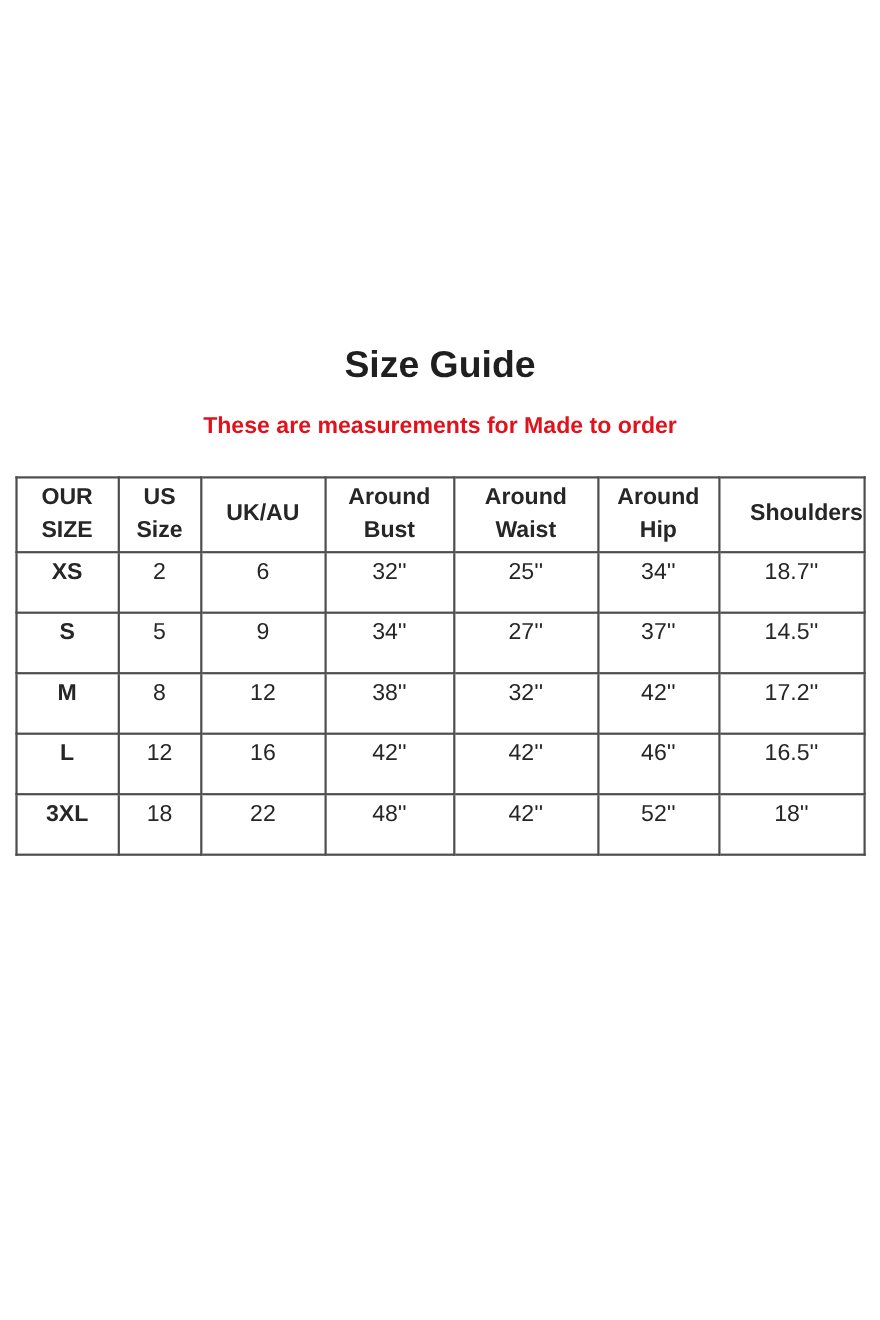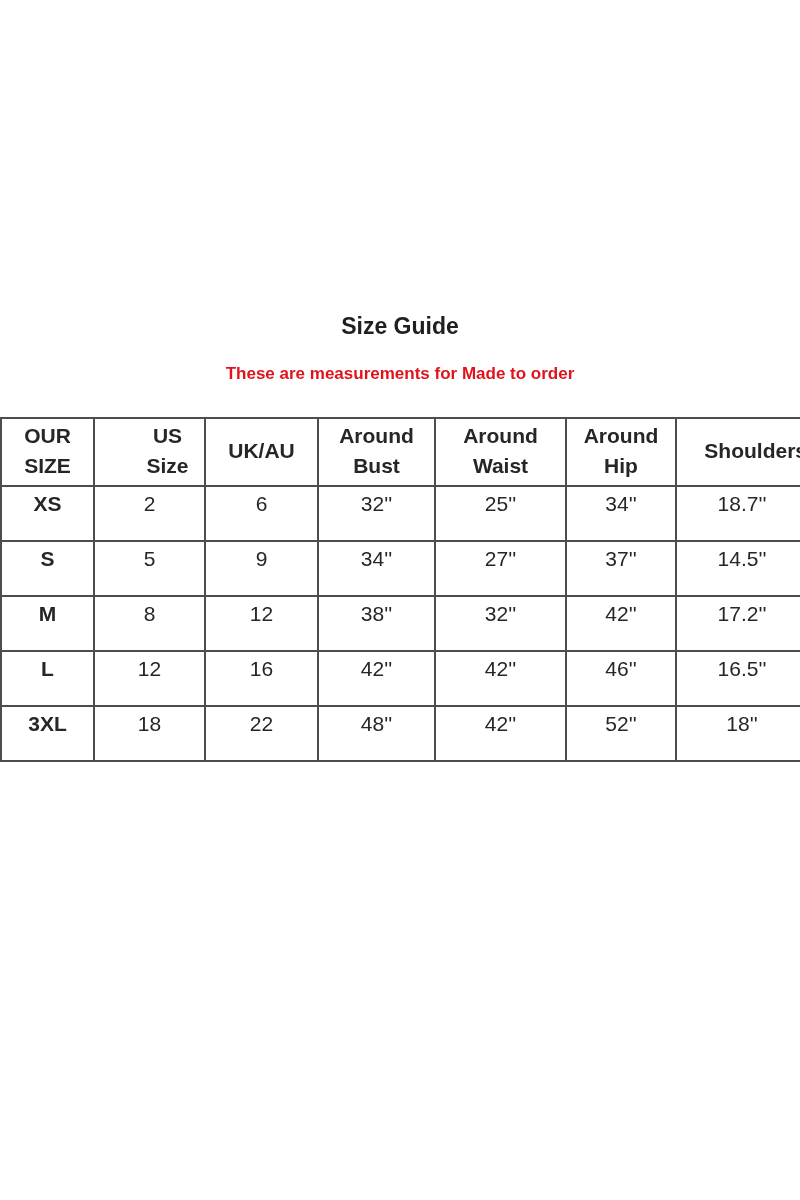--- a/index.html
+++ b/index.html
@@ -17,29 +17,29 @@
     position: relative;
     width: 800px;
     height: 1200px;
     background: #ffffff;
     overflow: hidden;
   }
   .page-title {
     margin: 0;
     padding-top: 314px;
     text-align: center;
-    font-size: 23px;
+    font-size: 34px;
     font-weight: 700;
     color: #1f1f1f;
     line-height: 1.1;
   }
   .page-subtitle {
     margin: 26px 0 0 0;
     text-align: center;
-    font-size: 17px;
+    font-size: 21px;
     font-weight: 700;
     color: #e0131c;
     line-height: 1.05;
   }
   table.size-table {
     margin: 34px auto 12px auto;
     width: 772px;
     table-layout: fixed;
     border-collapse: collapse;
     background: #ffffff;
@@ -55,21 +55,21 @@
   
   .size-table thead th {
     height: 64px;
     font-weight: 700;
     vertical-align: middle;
     line-height: 1.45;
     padding-bottom: 2px;
   }
   
   .size-table thead th:nth-child(1) { width: 91px; }
-  .size-table thead th:nth-child(2) { width: 73px; padding-left: 36px; }
+  .size-table thead th:nth-child(2) { width: 73px; }
   .size-table thead th:nth-child(3) { width: 111px; }
   .size-table thead th:nth-child(4) { width: 115px; }
   .size-table thead th:nth-child(5) { width: 129px; }
   .size-table thead th:nth-child(6) { width: 108px; }
   .size-table thead th:nth-child(7) { width: 130px; text-align: right; }
   
   .size-table tbody th, .size-table tbody td {
     height: 47px;
     vertical-align: top;
     padding-top: 6px;

